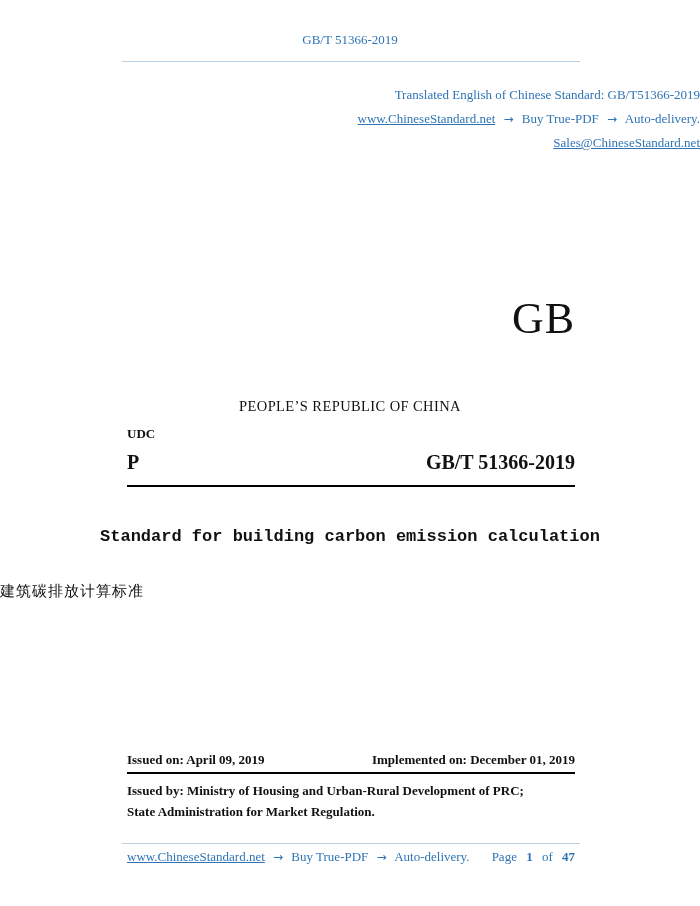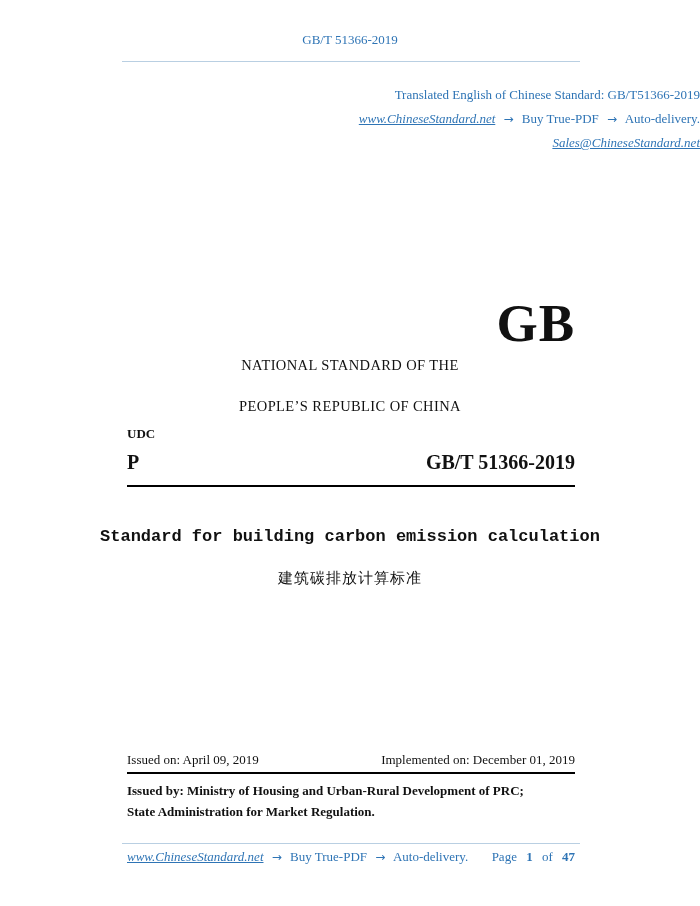--- a/index.html
+++ b/index.html
@@ -23,54 +23,54 @@
     text-align:center;color:var(--accent-blue);font-size:13px;
   }
   .hdr-rule{
     position:absolute;top:61px;left:122px;width:458px;height:1px;
     background:var(--rule-light-blue);
   }
   .hdr-info{
     position:absolute;top:83px;left:0;width:100%;
     text-align:right;color:var(--accent-blue);font-size:13px;line-height:24px;
   }
-  .link{text-decoration:underline;cursor:pointer;font-style:italic;}
+  .link{text-decoration:underline;cursor:pointer;}
   .arrow{margin:0 5px;font-family:"DejaVu Sans",sans-serif;font-size:12px;}
   
   .gb-mark{
     position:absolute;top:297px;right:125px;
-    font-size:53px;font-weight:bold;line-height:1;letter-spacing:1px;
+    font-size:44px;font-weight:normal;line-height:1;letter-spacing:1px;
   }
   .org-line{position:absolute;left:0;width:100%;text-align:center;
     font-size:14.5px;letter-spacing:0.4px;}
   .org-line1{top:357px;}
   .org-line2{top:398px;}
   .udc{position:absolute;top:426px;left:127px;font-size:13px;font-weight:bold;}
   .class-row{
     position:absolute;top:451px;left:127px;right:125px;
     display:flex;justify-content:space-between;align-items:baseline;
     font-weight:bold;font-size:20px;
   }
   .code-rule{
     position:absolute;top:485px;left:127px;width:448px;height:2px;
     background:var(--rule-black);
   }
   .title-en{
     position:absolute;top:527px;left:0;width:100%;
     text-align:center;font-weight:bold;font-size:17px;font-family:Liberation Mono, monospace;
   }
   .title-zh{
-    position:absolute;top:569px;left:0;width:100%;
-    text-align:center;font-size:15px;letter-spacing:1px;
+    position:absolute;top:582px;left:0;width:100%;
+    font-size:15px;letter-spacing:1px;
   }
   
   .issued-row{
     position:absolute;top:752px;left:127px;right:125px;
     display:flex;justify-content:space-between;
-    font-weight:normal;font-size:13px;
+    font-weight:bold;font-size:13px;
   }
   .issuance-rule{
     position:absolute;top:772px;left:127px;width:448px;height:2px;
     background:var(--rule-black);
   }
   .issued-by{
     position:absolute;top:780px;left:127px;width:448px;
     padding-right:48px;text-align:left;
     font-weight:bold;font-size:13px;line-height:21px;
   }
@@ -103,21 +103,20 @@
       <span>Buy True-PDF</span>
       <span class="arrow">→</span>
       <span>Auto-delivery.</span>
     </div>
     <div>
       <span class="link">Sales@ChineseStandard.net</span>
     </div>
   </div>
 
   <div class="gb-mark">GB</div>
-  <div class="org-line org-line1">NATIONAL STANDARD OF THE</div>
   <div class="org-line org-line2">PEOPLE’S REPUBLIC OF CHINA</div>
 
   <div class="udc">UDC</div>
 
   <div class="class-row">
     <span>P</span>
     <span>GB/T 51366-2019</span>
   </div>
   <div class="code-rule"></div>
 

